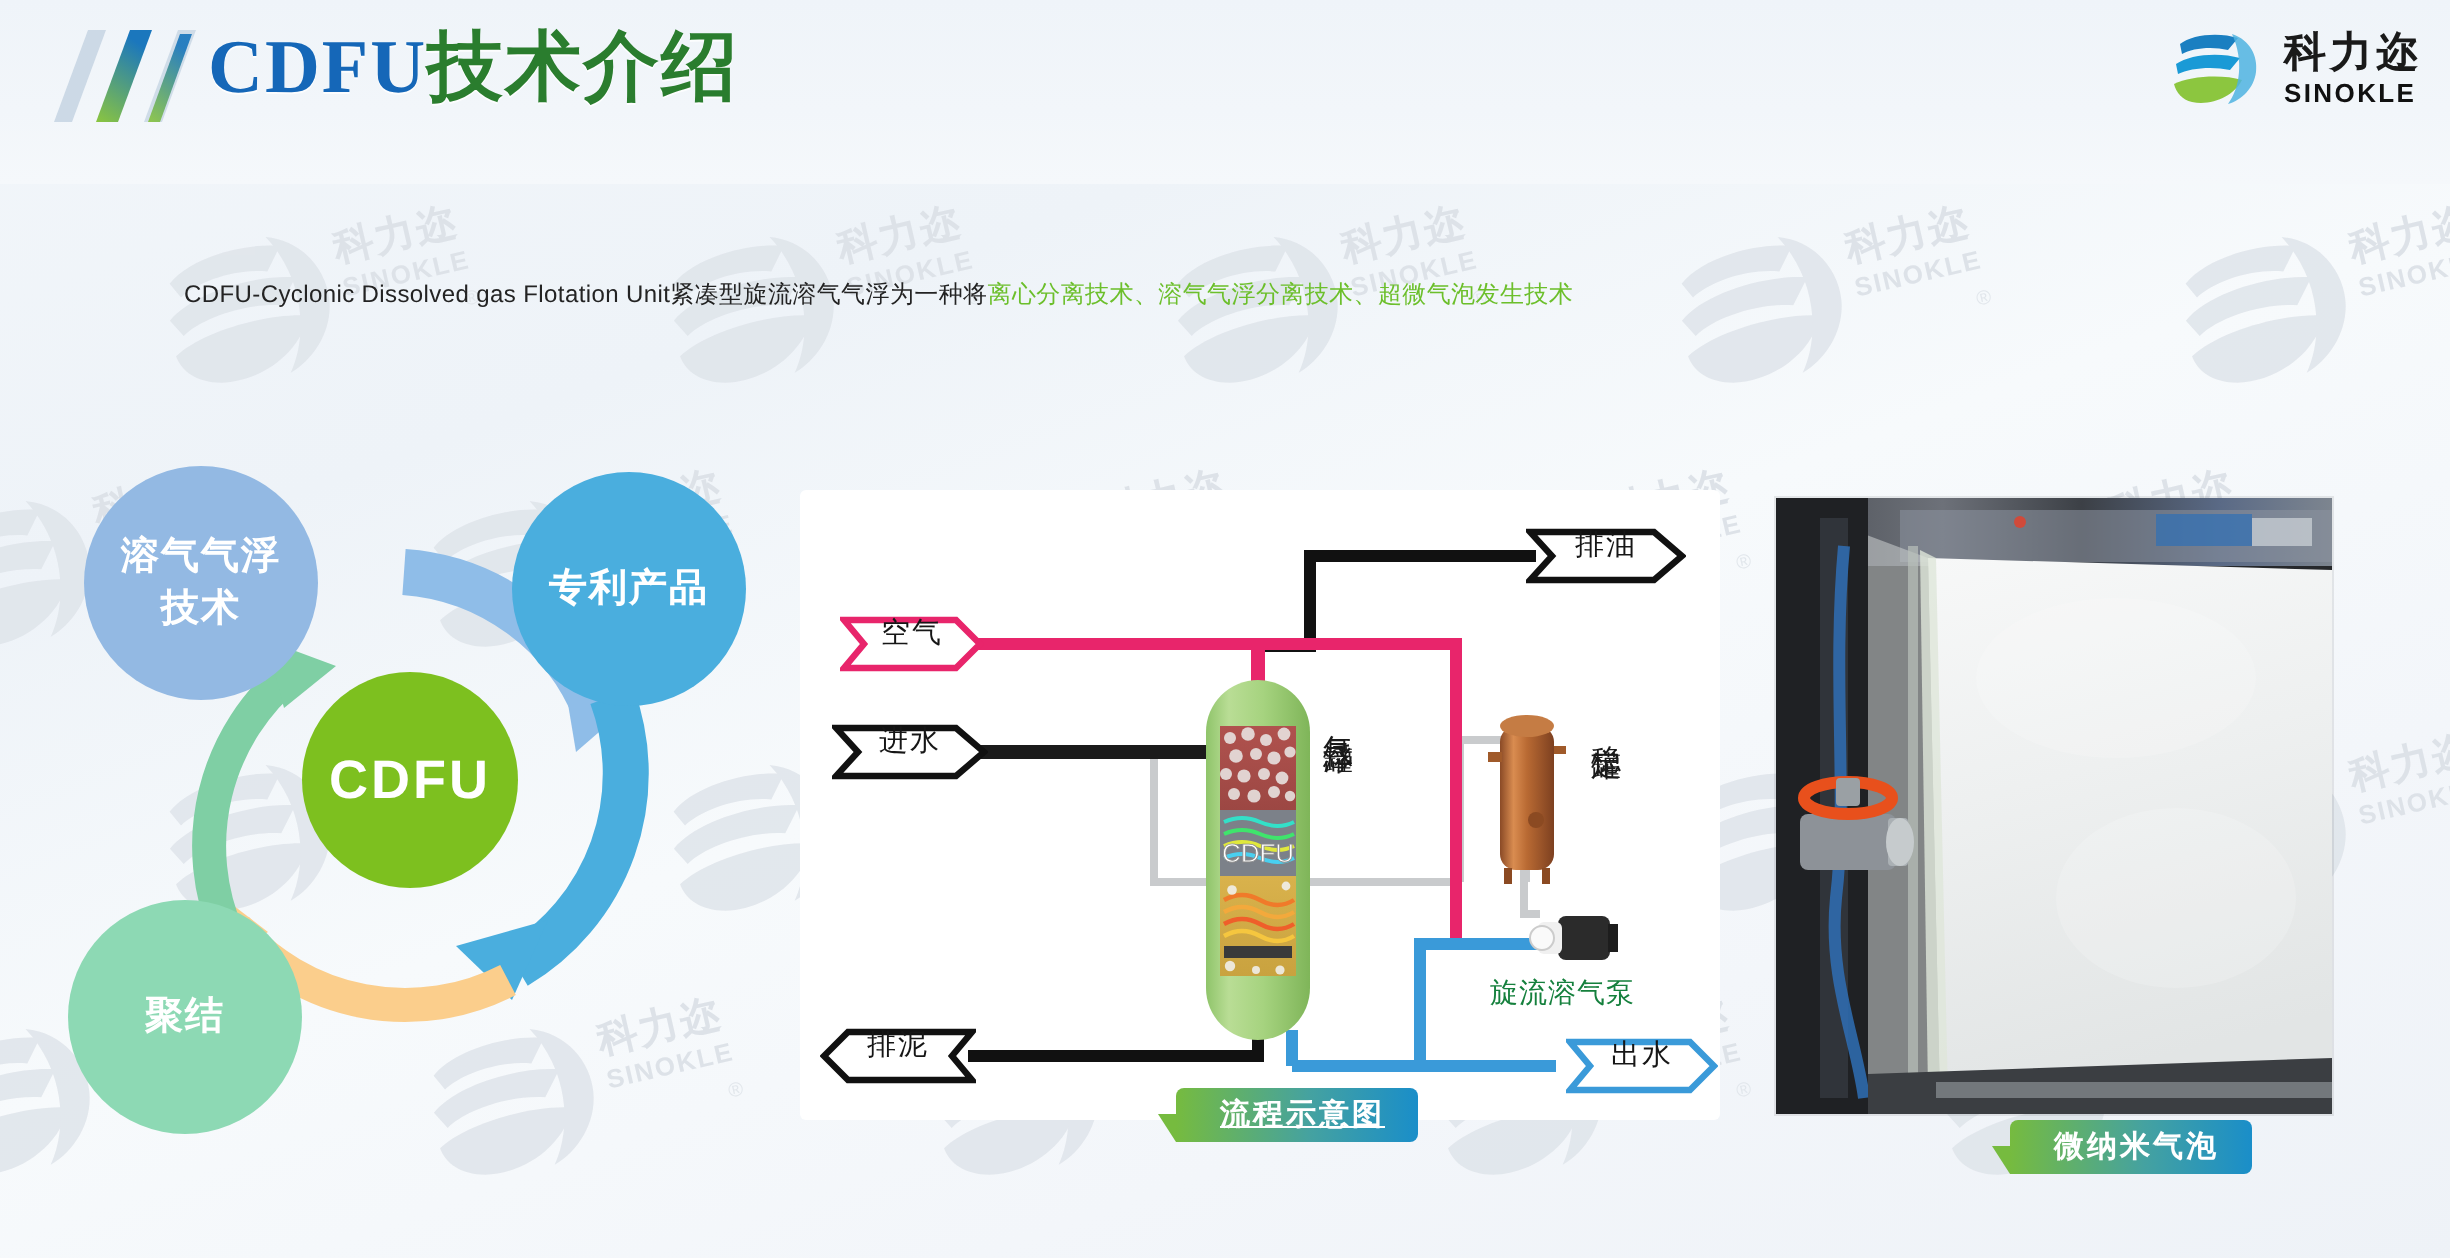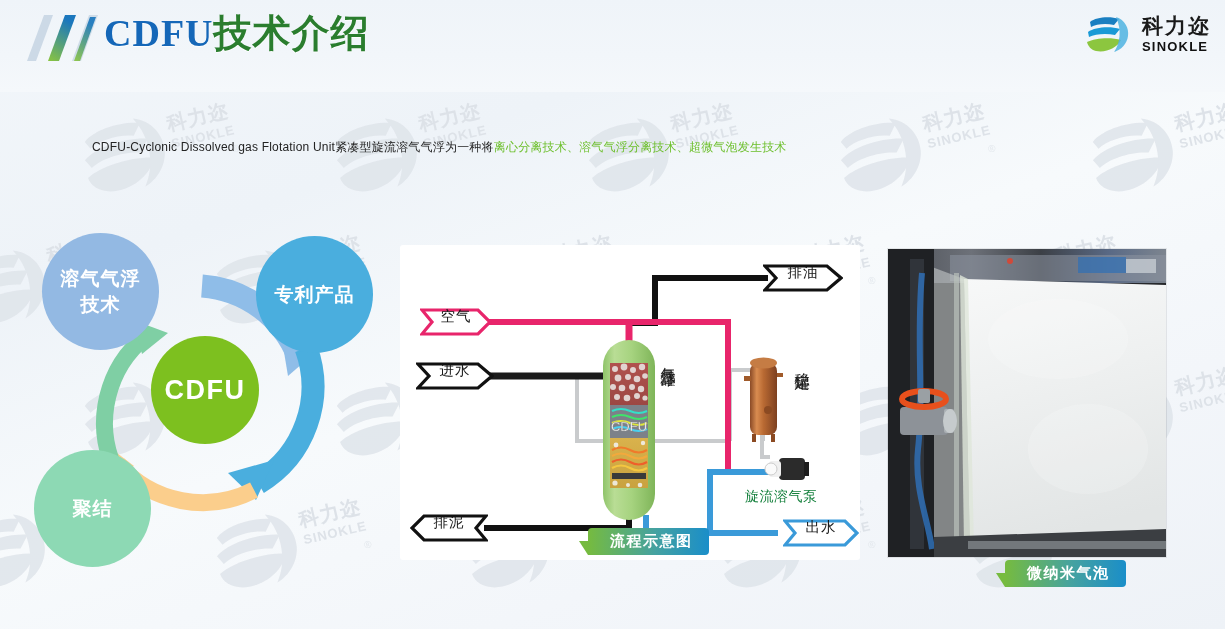--- a/index.html
+++ b/index.html
@@ -149,21 +149,21 @@
     border-radius: 4px 4px 4px 0;
     background: linear-gradient(90deg, #76bb3f 0%, #45a2a0 55%, #1a8ec9 100%);
     padding: 0 16px 0 22px;
   }
   .ribbon::before {
     content: "";
     position: absolute; left: -9px; bottom: 0;
     border-left: 9px solid transparent;
     border-top: 14px solid #76bb3f;
   }
-  .rib-flow  { left: 588px; top: 528px; }
+  .rib-flow  { left: 588px; top: 544px; text-decoration: underline; }
   .rib-photo { left: 1005px; top: 560px; }
 </style>
 </head>
 <body>
 
 <div id="stage">
 
   <div class="wm-layer" id="wmlayer">
       <div class="wm" style="left: -40px; top: -30px; transform: rotate(-13deg);">
         <svg viewBox="0 0 170 90">

